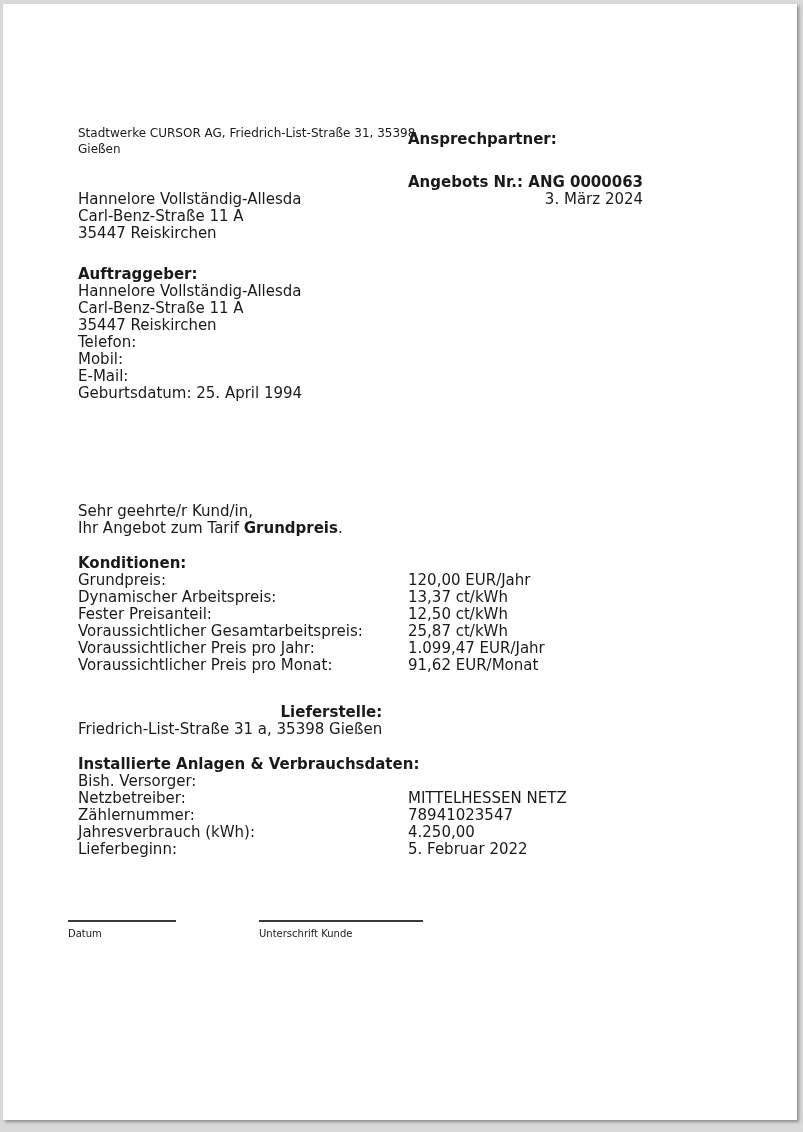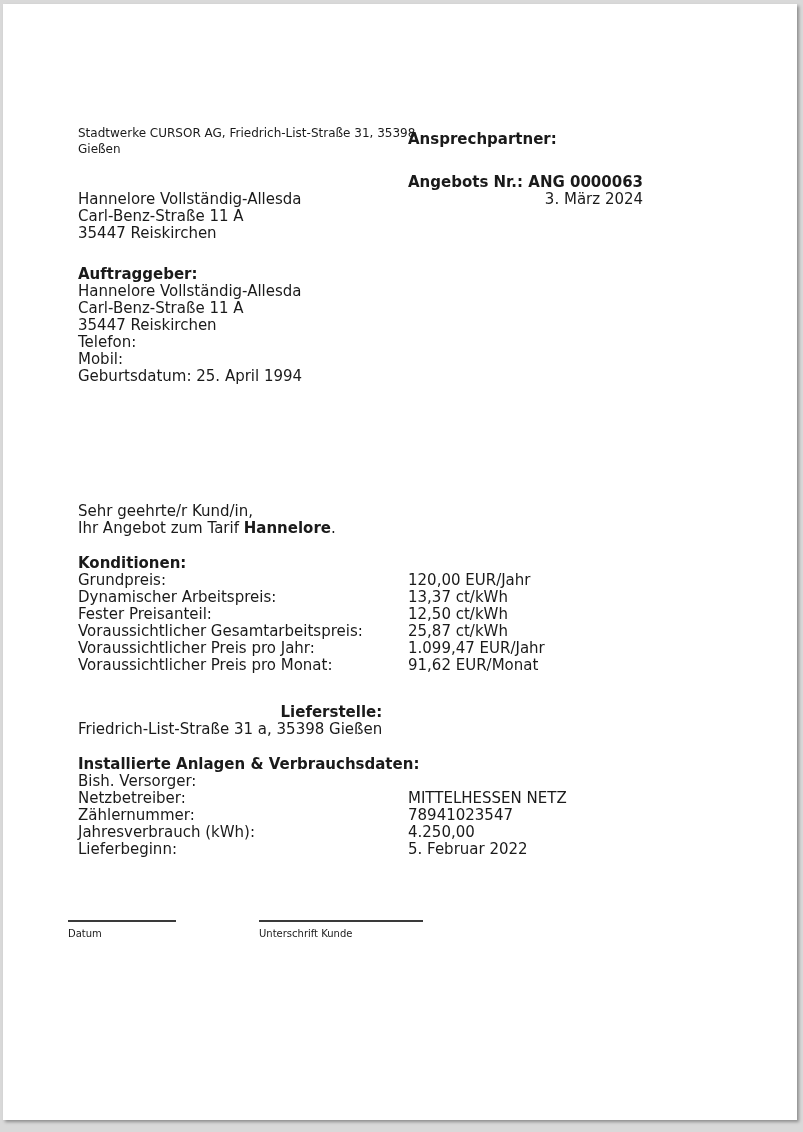--- a/index.html
+++ b/index.html
@@ -59,27 +59,28 @@
     <div>35447 Reiskirchen</div>
   </div>
 
   <div id="client" class="abs body-text">
     <div class="b">Auftraggeber:</div>
     <div>Hannelore Vollständig-Allesda</div>
     <div>Carl-Benz-Straße 11 A</div>
     <div>35447 Reiskirchen</div>
     <div>Telefon:</div>
     <div>Mobil:</div>
+    <div>E-Mail:</div>
     <div>Geburtsdatum: 25. April 1994</div>
   </div>
 
   <div id="salutation" class="abs body-text">
     <div>Sehr geehrte/r Kund/in,</div>
     <div>
-      <span>Ihr Angebot zum Tarif </span><span class="b">Hannelore</span><span>.</span>
+      <span>Ihr Angebot zum Tarif </span><span class="b">Grundpreis</span><span>.</span>
     </div>
   </div>
 
   <div id="conditions" class="abs body-text">
     <div class="b">Konditionen:</div>
     <div class="kv-row">
       <span class="lbl">Grundpreis:</span>
       <span class="val">120,00 EUR/Jahr</span>
     </div>
     <div class="kv-row">

